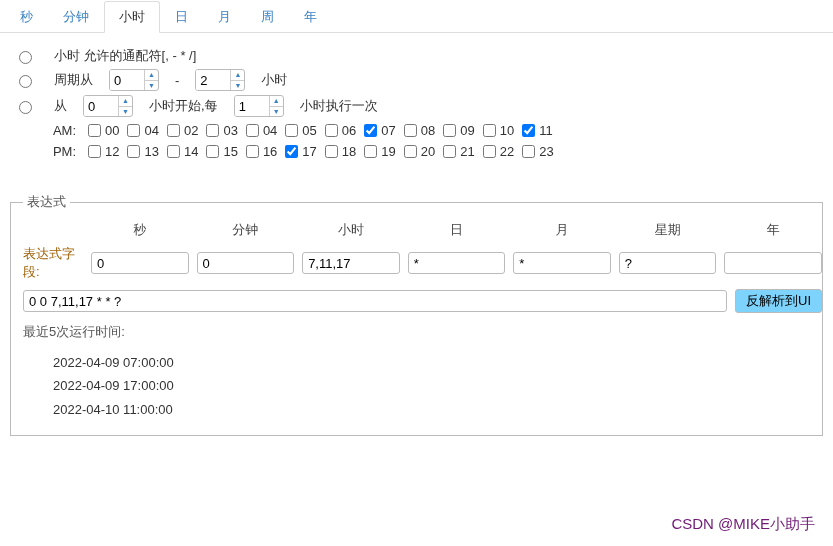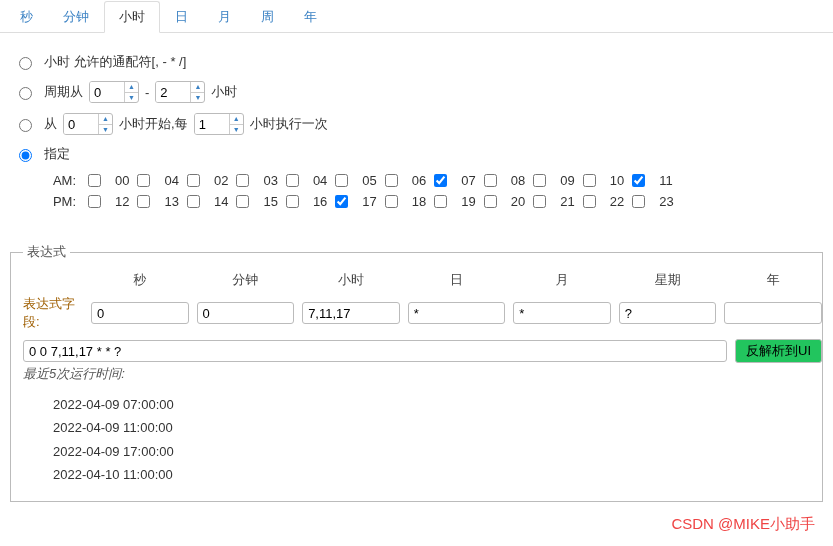--- a/index.html
+++ b/index.html
@@ -31,24 +31,24 @@
     border: 1px solid #ddd;
     border-bottom: 1px solid #fff;
     border-radius: 3px 3px 0 0;
     background: #fff;
   }
   
   .panel {
     padding: 10px 14px 20px 14px;
   }
   .row {
-    margin: 10px 0;
+    margin: 4px 0;
     display: flex;
     align-items: center;
-    gap: 6px;
+    gap: 16px;
   }
   input[type=radio] { margin-right: 6px; }
   
   .spinner {
     display: inline-flex;
     align-items: stretch;
     border: 1px solid #bbb;
     border-radius: 3px;
     height: 22px;
     background: #fff;
@@ -75,21 +75,21 @@
     font-size:7px;
     color:#3b82c4;
     line-height:1;
     cursor:pointer;
   }
   .spinner-btns span:first-child { border-bottom:1px solid #ccc;}
   
   .hour-grid { padding-left: 32px; }
   .hour-row { display:flex; align-items:center; gap:8px; margin:6px 0;}
   .hour-row .ampm-label { width:30px; text-align:right; margin-right:4px;}
-  .hour-item { display:inline-flex; align-items:center; gap:14px;}
+  .hour-item { display:inline-flex; align-items:center; gap:4px;}
   .hour-item input { margin:0; }
   
   fieldset {
     border: 1px solid #bbb;
     margin: 8px 10px;
     padding: 10px 0 14px 12px;
   }
   legend { padding: 0 4px; color:#555;}
   
   .expr-grid {
@@ -111,34 +111,34 @@
   .cron-row {
     display:flex;
     gap:8px;
     align-items:center;
     margin-top:8px;
   }
   .cron-row .label { width:60px; color:#555;}
   .cron-row .txt { flex:1;}
   .btn {
     border:1px solid #bbb;
-    background:#22c55e;
+    background:#7dd3fc;
     border-radius:3px;
     height:24px;
     padding:0 10px;
     font-size:13px;
     cursor:pointer;
   }
-  .recent { margin-top:2px; color:#555;font-style:italic;}
+  .recent { margin-top:10px; color:#555;}
   .recent-times { padding:10px 0 0 30px; line-height:1.8; color:#333;}
   .watermark {
     position:absolute;
     right:18px;
     top:515px;
-    color:#ef4444;
+    color:#701a75;
     font-size:15px;
     pointer-events:none;
   }
 </style>
 </head>
 <body>
 
 <div class="tabs">
   <div class="tab">秒</div>
   <div class="tab">分钟</div>
@@ -186,24 +186,20 @@
     </span>
     <span>小时开始,每</span>
     <span class="spinner">
       <input value="1" style="">
       <span class="spinner-btns">
           <span>▲</span>
           <span>▼</span>
         </span>
     </span>
     <span>小时执行一次</span>
-  </div>
-  <div class="row">
-    <input type="radio" name="hopt" checked="" style="">
-    <span>指定</span>
   </div>
   <div class="hour-grid">
     <div class="hour-row" id="am-row">
       <span class="ampm-label">AM:</span>
     <span class="hour-item">
           <input type="checkbox" style="">
           <span>00</span>
         </span>
         <span class="hour-item">
           <input type="checkbox" style="">
@@ -325,19 +321,18 @@
     <input class="txt" value="?" style="">
     <input class="txt" value="" style="">
   </div>
   <div class="cron-row">
     <input class="txt" value="0 0 7,11,17 * * ?" style="">
     <button class="btn">反解析到UI</button>
   </div>
   <div class="recent">最近5次运行时间:</div>
   <div class="recent-times" id="recent-times">
       <div>2022-04-09 07:00:00</div>
-      <div>2022-04-09 11:00:00</div>
       <div>2022-04-09 17:00:00</div>
       <div>2022-04-10 11:00:00</div>
     </div>
 </fieldset>
 
 <div class="watermark">CSDN @MIKE小助手</div>
 
 </body></html>

